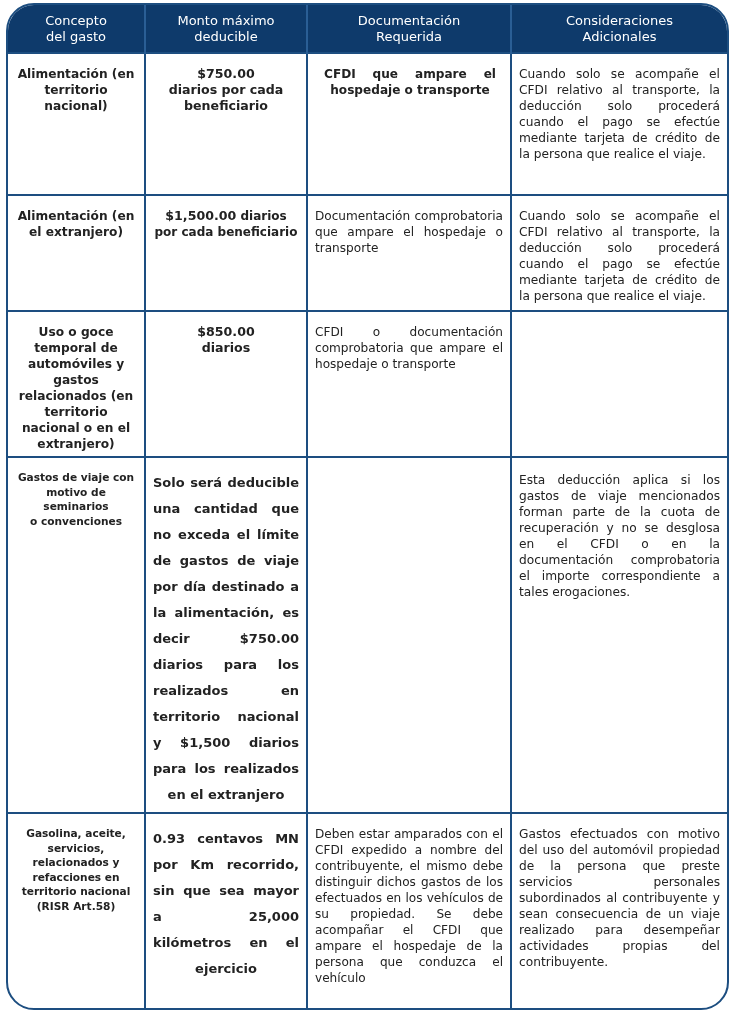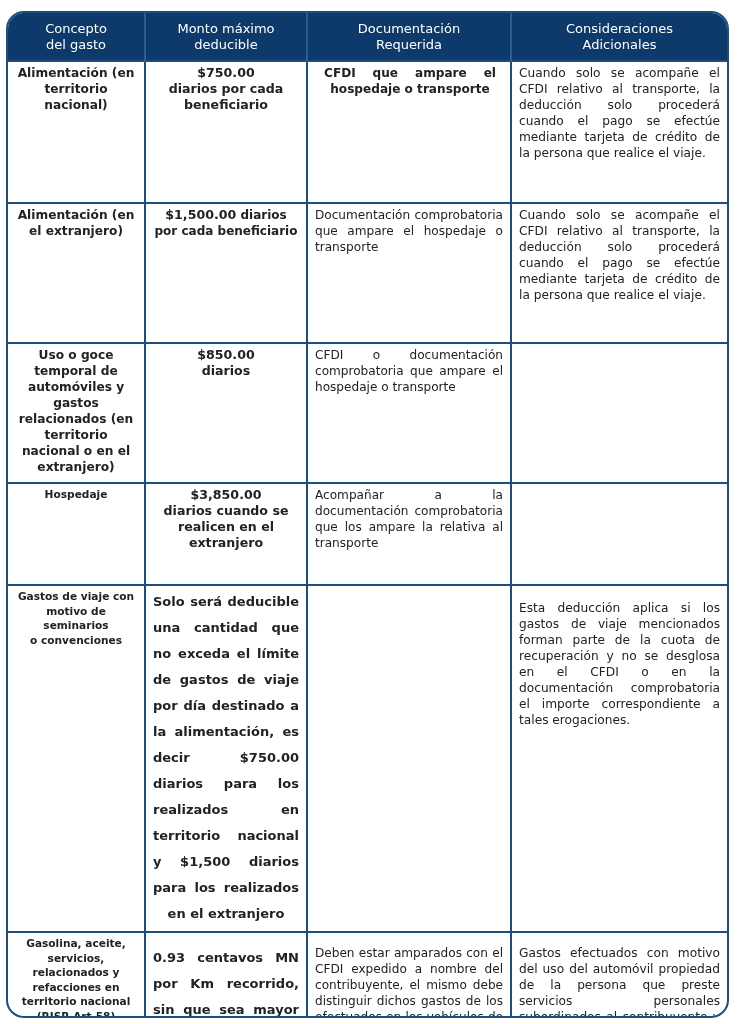--- a/index.html
+++ b/index.html
@@ -1,38 +1,38 @@
 <!DOCTYPE html>
 <html><head>
 <meta charset="utf-8">
 <style>
   html, body { margin:0; padding:0; background:#ffffff; }
   body { width:737px; height:1024px; position:relative; overflow:hidden;
          font-family:"DejaVu Sans", sans-serif; color:#222; }
-  .tbl { position:absolute; left:6px; top:11px; width:723px; height:1007px;
-         border:2px solid #1d4e80; border-radius:18px; overflow:hidden; box-sizing:border-box; }
+  .tbl { position:absolute; left:6px; top:3px; width:723px; height:1007px;
+         border:2px solid #1d4e80; border-radius:28px; overflow:hidden; box-sizing:border-box; }
   table { border-collapse:collapse; width:100%; height:100%; table-layout:fixed; }
   col.c1 { width:137px; } col.c2 { width:162px; } col.c3 { width:204px; } col.c4 { width:auto; }
   th { background:#0e3a6b; color:#fff; font-weight:normal; font-size:13px; line-height:16px;
        text-align:center; vertical-align:middle; height:47px; padding:0 4px;
        border-right:2px solid #2a5e95; }
   th:last-child { border-right:none; }
-  td { border:2px solid #1d4e80; vertical-align:top; padding:3px 7px 4px 7px;
+  td { border:2px solid #1d4e80; vertical-align:top; padding:12px 7px 4px 7px;
        font-size:12.1px; line-height:16px; }
   tr td:first-child { border-left:none; }
   tr td:last-child { border-right:none; }
   tr:last-child td { border-bottom:none; }
   td.concept { text-align:center; font-weight:bold; font-size:12.2px; }
   td.concept.small { font-size:10.6px; line-height:14.5px; }
   td.monto { text-align:center; font-weight:bold; font-size:12.6px;margin-top:13px; }
   td.monto.just { text-align:justify; text-align-last:center; font-size:13px; line-height:26px; }
   td.doc { text-align:justify; }
   td.cons { text-align:justify; font-size:12.2px;margin-top:27px; }
   td.doc.bold { font-weight:bold; }
-  tr.r1 { height:142px; } tr.r2 { height:140px; } tr.r3 { height:140px; }
+  tr.r1 { height:142px; } tr.r2 { height:116px; } tr.r3 { height:140px; }
   tr.r4 { height:102px; } tr.r5 { height:238px; } tr.r6 { height:200px; }
   .mini { font-size:12px; }
 </style>
 </head>
 <body>
 
 <div class="tbl">
 <table>
   <colgroup>
         <col class="c1">
@@ -60,26 +60,20 @@
       <td class="monto"><span>$1,500.00</span><span class="mini"> diarios por cada beneficiario</span></td>
       <td class="doc">Documentación comprobatoria que ampare el hospedaje o transporte</td>
       <td class="cons">Cuando solo se acompañe el CFDI relativo al transporte, la deducción solo procederá cuando el pago se efectúe mediante tarjeta de crédito de la persona que realice el viaje.</td>
     </tr>
     <tr class="r3">
       <td class="concept">Uso o goce temporal de automóviles y gastos relacionados (en territorio nacional o en el extranjero)</td>
       <td class="monto"><span>$850.00</span><br><span>diarios</span></td>
       <td class="doc">CFDI o documentación comprobatoria que ampare el hospedaje o transporte</td>
       <td class="cons"></td>
     </tr>
-    <tr class="r4">
-      <td class="concept small">Hospedaje</td>
-      <td class="monto"><span>$3,850.00</span><br><span>diarios cuando se realicen en el extranjero</span></td>
-      <td class="doc">Acompañar a la documentación comprobatoria que los ampare la relativa al transporte</td>
-      <td class="cons"></td>
-    </tr>
     <tr class="r5">
       <td class="concept small"><span>Gastos de viaje con</span><br><span>motivo de</span><br><span>seminarios</span><br><span>o convenciones</span></td>
       <td class="monto just">Solo será deducible una cantidad que no exceda el límite de gastos de viaje por día destinado a la alimentación, es decir $750.00 diarios para los realizados en territorio nacional y $1,500 diarios para los realizados en el extranjero</td>
       <td class="doc"></td>
       <td class="cons" style="padding-top:14px;">Esta deducción aplica si los gastos de viaje mencionados forman parte de la cuota de recuperación y no se desglosa en el CFDI o en la documentación comprobatoria el importe correspondiente a tales erogaciones.</td>
     </tr>
     <tr class="r6">
       <td class="concept small"><span>Gasolina, aceite,</span><br><span>servicios,</span><br><span>relacionados y</span><br><span>refacciones en</span><br><span>territorio nacional</span><br><span>(RISR Art.58)</span></td>
       <td class="monto just" style="padding-top:12px;">0.93 centavos MN por Km recorrido, sin que sea mayor a 25,000 kilómetros en el ejercicio</td>
       <td class="doc" style="padding-top:12px;">Deben estar amparados con el CFDI expedido a nombre del contribuyente, el mismo debe distinguir dichos gastos de los efectuados en los vehículos de su propiedad. Se debe acompañar el CFDI que ampare el hospedaje de la persona que conduzca el vehículo</td>

